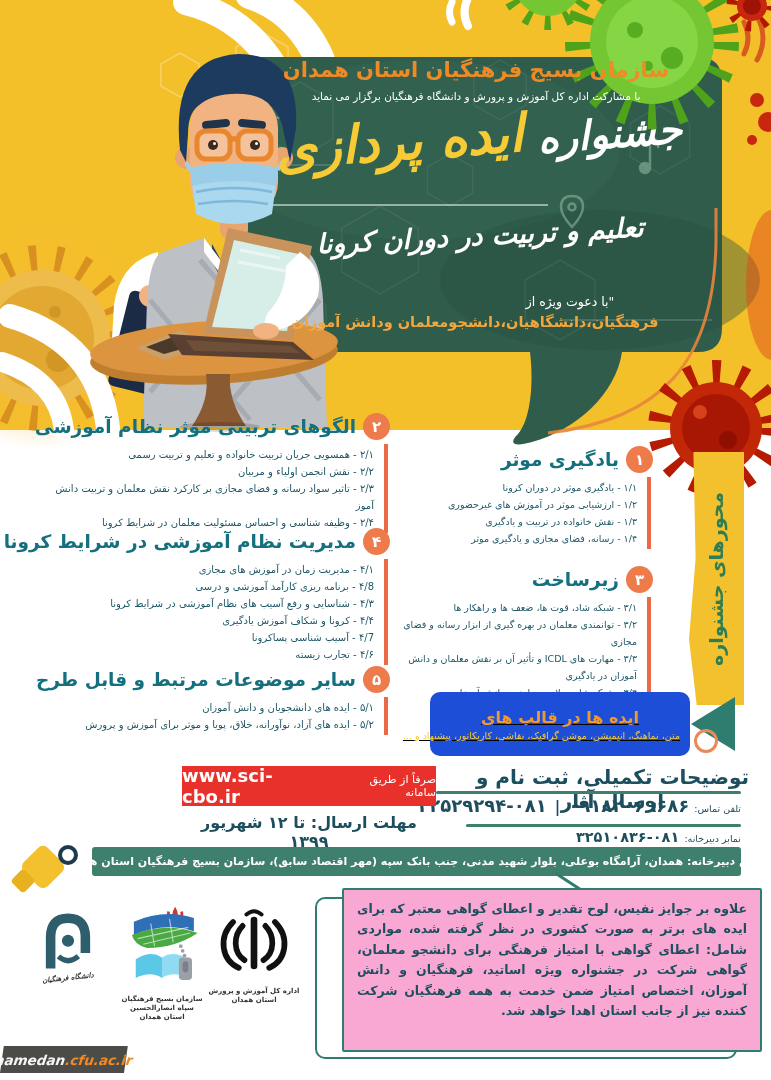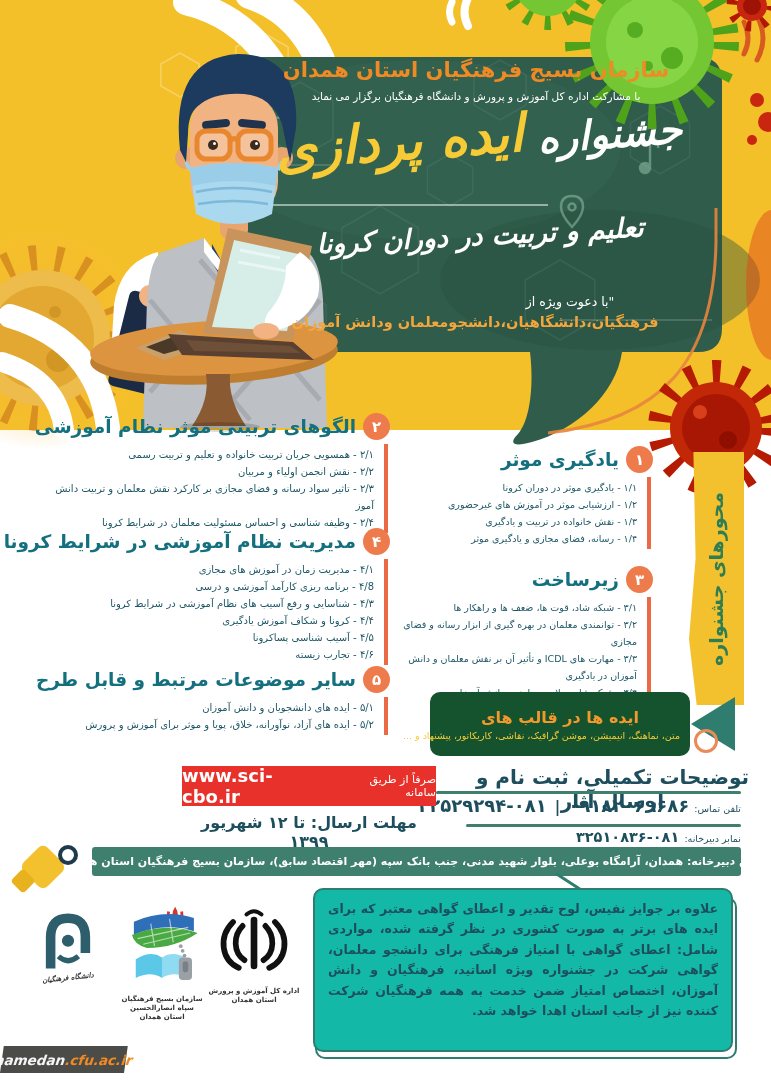--- a/index.html
+++ b/index.html
@@ -32,22 +32,22 @@
   .axis--narrow .axis-item{font-size:9.5px;max-width:238px;}
   .axis-2{right:381px;top:413px;} .axis-4{right:381px;top:528px;} .axis-5{right:381px;top:666px;}
   .axis-1{right:118px;top:446px;} .axis-3{right:118px;top:566px;}
 
   .axes-banner{left:689px;top:452px;width:55px;height:253px;background:#F3C12D;z-index:2;
                clip-path:polygon(8% 0,100% 0,100% 100%,14% 100%,0 74%,12% 42%);
                display:flex;align-items:center;justify-content:center;}
   .axes-banner span{transform:rotate(-90deg);white-space:nowrap;color:#2F7D52;font-weight:bold;font-size:19px;letter-spacing:1px;}
 
   
-  .formats-box{left:430px;top:692px;width:260px;height:64px;background:#14532d;border-radius:10px;z-index:2;
-               display:flex;flex-direction:column;justify-content:center;gap:3px;padding:4px 10px;}
+  .formats-box{left:430px;top:692px;width:260px;height:64px;background:#1d4ed8;border-radius:10px;z-index:2;
+               display:flex;flex-direction:column;justify-content:center;gap:3px;padding:4px 10px;text-decoration:underline;}
   .formats-title{color:#F3992B;font-weight:bold;font-size:16px;text-align:center;}
   .formats-list{color:#F7CB35;font-size:9.5px;text-align:center;white-space:nowrap;}
   .formats-arrow{left:691px;top:697px;width:0;height:0;z-index:2;
                  border-top:27px solid transparent;border-bottom:27px solid transparent;border-right:44px solid #2E7D6E;}
   .formats-ring{left:694px;top:729px;width:24px;height:24px;border:3.5px solid #EA8A58;border-radius:50%;z-index:3;}
 
   
   .contact-heading{left:460px;top:765px;width:305px;text-align:center;color:#1D4E5E;font-weight:bold;font-size:20px;z-index:2;}
   .rule{position:absolute;height:2.5px;background:#3F7F6D;border-radius:2px;z-index:2;}
   .rule-1{left:436px;top:791px;width:305px;} .rule-2{left:466px;top:824px;width:275px;}
@@ -64,21 +64,21 @@
   .deadline{left:182px;top:813px;width:254px;text-align:center;color:#1D4E5E;font-weight:bold;font-size:16px;z-index:2;}
 
   
   .address-bar{left:92px;top:847px;width:649px;height:29px;background:#3F7F6D;border-radius:3px;color:#fff;z-index:2;
                font-size:11px;font-weight:bold;display:flex;align-items:center;justify-content:center;white-space:nowrap;}
   .diamond{left:26px;top:850px;width:34px;height:34px;background:#F3C12D;border-radius:7px;transform:rotate(45deg);z-index:2;}
   .diamond-sm{left:14px;top:872px;width:18px;height:18px;background:#E8B21F;border-radius:4px;transform:rotate(45deg);z-index:2;}
   .ring{left:58px;top:845px;width:20px;height:20px;background:#fff;border:4px solid #1E3B4D;border-radius:50%;z-index:3;}
   .diag-line{left:556px;top:872px;width:62px;height:2.5px;background:#2E7D6E;transform:rotate(33deg);transform-origin:left center;z-index:2;}
   .prize-outline{left:315px;top:897px;width:422px;height:162px;border:2px solid #2E7D6E;border-radius:10px;z-index:1;}
-  .prize-box{left:313px;top:888px;width:420px;height:164px;background:#14b8a6;border:2px solid #2E7D6E;border-radius:10px;z-index:2;
+  .prize-box{left:342px;top:888px;width:420px;height:164px;background:#f9a8d4;border:2px solid #2E7D6E;border-radius:2px;z-index:2;
              padding:9px 13px;color:#1D4E5E;font-weight:bold;font-size:12.5px;line-height:1.63;text-align:justify;}
 
   
   figure.logo{position:absolute;width:92px;margin:0;text-align:center;z-index:2;}
   figure.logo svg{margin:0 auto;}
   figure.logo figcaption{font-size:7px;color:#333;white-space:pre-line;line-height:1.3;margin-top:2px;font-weight:bold;}
   .logo-edu{left:208px;top:903px;}
   .logo-basij{left:116px;top:903px;}
   .logo-uni{left:22px;top:906px;}
   .logo-uni figcaption{color:#2E5D6B;font-size:9.5px;transform:rotate(-6deg);font-style:oblique;}
@@ -301,21 +301,21 @@
   <section class="axis axis-4">
     <div class="axis-head">
       <span class="badge">۴</span>
       <h2 class="axis-title">مدیریت نظام آموزشی در شرایط کرونا</h2>
     </div>
     <div class="axis-items">
       <div class="axis-item">۴/۱ - مدیریت زمان در آموزش های مجازی</div>
       <div class="axis-item">۴/8 - برنامه ریزی کارآمد آموزشی و درسی</div>
       <div class="axis-item">۴/۳ - شناسایی و رفع آسیب های نظام آموزشی در شرایط کرونا</div>
       <div class="axis-item">۴/۴ - کرونا و شکاف آموزش یادگیری</div>
-      <div class="axis-item">۴/۵ - آسیب شناسی پساکرونا</div>
+      <div class="axis-item">۴/7 - آسیب شناسی پساکرونا</div>
       <div class="axis-item">۴/۶ - تجارب زیسته</div>
     </div>
   </section>
 
   <section class="axis axis-5">
     <div class="axis-head">
       <span class="badge">۵</span>
       <h2 class="axis-title">سایر موضوعات مرتبط و قابل طرح</h2>
     </div>
     <div class="axis-items">

